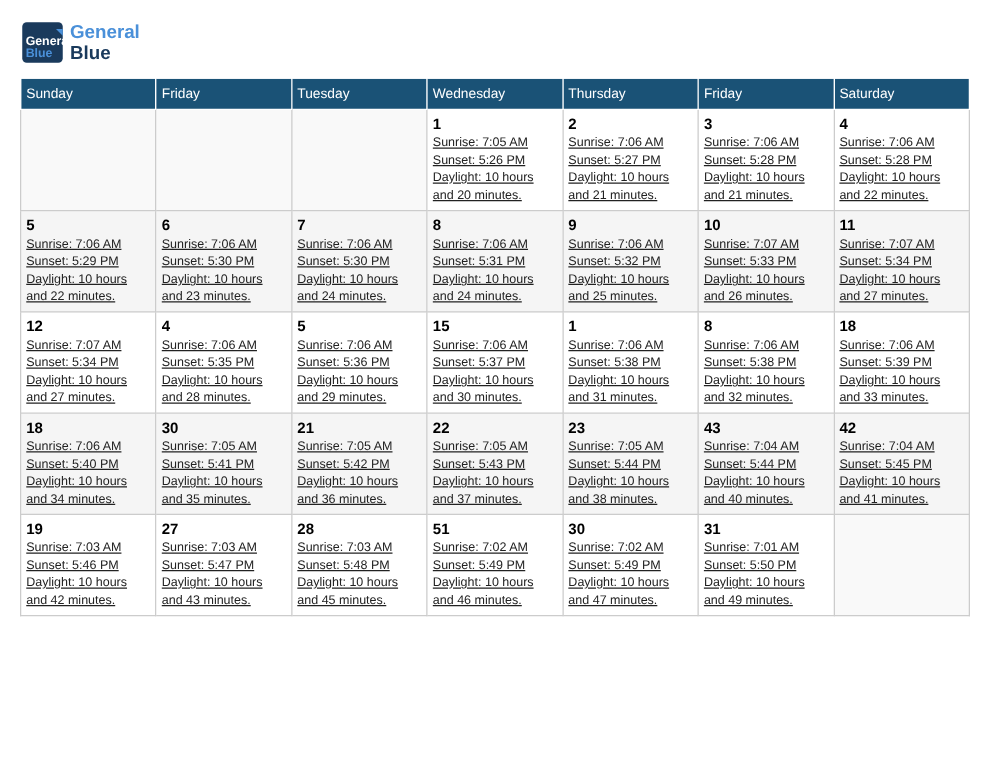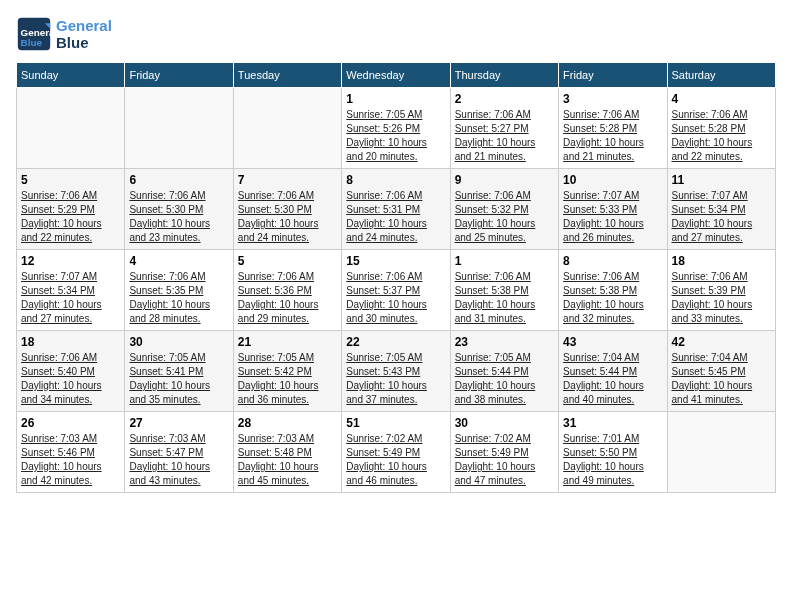--- a/index.html
+++ b/index.html
@@ -322,21 +322,21 @@
         <div class="day-num">42</div>
         <div class="day-info">
           Sunrise: 7:04 AM<br>
           Sunset: 5:45 PM<br>
           Daylight: 10 hours and 41 minutes.
         </div>
       </td>
       </tr>
       <tr>
         <td>
-        <div class="day-num">26</div>
+        <div class="day-num">19</div>
         <div class="day-info">
           Sunrise: 7:03 AM<br>
           Sunset: 5:46 PM<br>
           Daylight: 10 hours and 42 minutes.
         </div>
       </td>
         <td>
         <div class="day-num">27</div>
         <div class="day-info">
           Sunrise: 7:03 AM<br>

